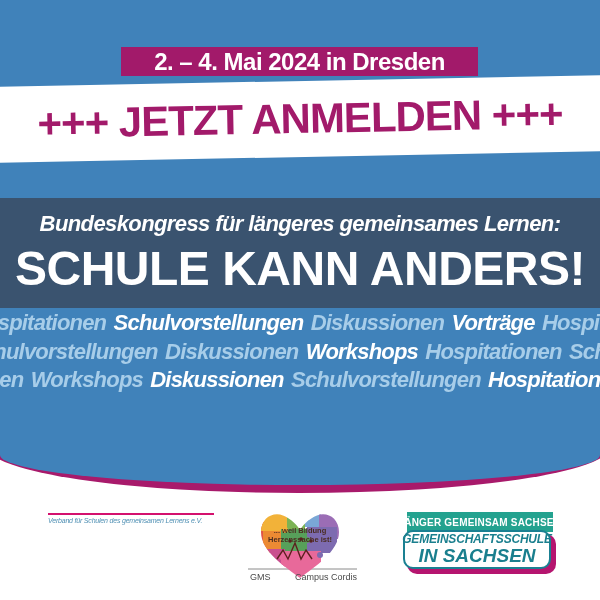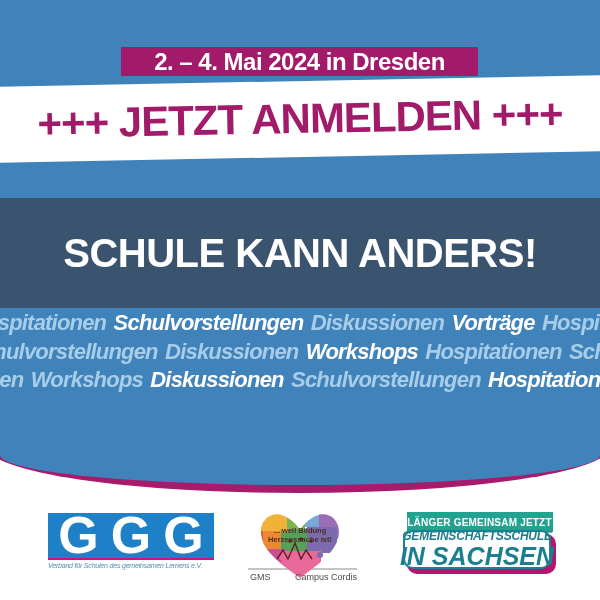--- a/index.html
+++ b/index.html
@@ -17,21 +17,21 @@
     transform:rotate(-1.1deg);display:flex;align-items:center;justify-content:center;z-index:3;}
   .cta-text{color:#a21a6a;font-weight:bold;font-size:42px;letter-spacing:-1px;white-space:nowrap;}
   .date-box{position:absolute;left:121px;top:47px;width:357px;height:29px;background:#a21a6a;
     display:flex;align-items:center;justify-content:center;z-index:4;}
   .date-text{color:#ffffff;font-weight:bold;font-size:24px;letter-spacing:-0.5px;white-space:nowrap;}
 
   
   .navy-band{position:absolute;left:0;top:198px;width:600px;height:110px;background:#3a536f;z-index:2;
     display:flex;flex-direction:column;align-items:center;justify-content:center;gap:4px;}
   .congress-subtitle{color:#ffffff;font-style:italic;font-weight:bold;font-size:22px;letter-spacing:-0.6px;white-space:nowrap;}
-  .congress-title{color:#ffffff;font-weight:bold;font-size:40px;letter-spacing:-0.5px;white-space:nowrap;}
+  .congress-title{color:#ffffff;font-weight:bold;font-size:48px;letter-spacing:-0.5px;white-space:nowrap;}
 
   
   .word-cloud{position:absolute;left:0;top:309px;width:600px;z-index:2;}
   .wc-line{white-space:nowrap;font-style:italic;font-weight:bold;font-size:22px;line-height:28.5px;
     color:#a7cde9;letter-spacing:-0.8px;word-spacing:2px;}
   .wc-word.bold{color:#ffffff;}
 
   
   .location-row{position:absolute;left:0;top:424px;width:600px;display:flex;align-items:center;
     justify-content:center;gap:9px;z-index:2;}
@@ -47,21 +47,21 @@
   .heart-logo{position:absolute;left:245px;top:507px;}
 
   .sachsen-badge{position:absolute;left:403px;top:512px;width:153px;}
   .badge-header{width:146px;height:20px;margin:0 auto;background:#23a28f;display:flex;align-items:center;justify-content:center;}
   .badge-header-text{color:#ffffff;font-weight:bold;font-size:10px;letter-spacing:0.2px;white-space:nowrap;}
   .badge-box-wrap{position:relative;margin-top:-2px;height:60px;}
   .badge-shadow{position:absolute;left:4px;top:4px;width:149px;height:40px;background:#b5156f;border-radius:10px;}
   .badge-box{position:absolute;left:0;top:0;width:144px;height:35px;background:#ffffff;border:2.5px solid #1a8092;
     border-radius:10px;display:flex;flex-direction:column;align-items:center;justify-content:center;}
   .badge-line1{color:#1a7f8e;font-style:italic;font-weight:bold;font-size:12px;letter-spacing:-0.2px;white-space:nowrap;}
-  .badge-line2{color:#1a7f8e;font-style:italic;font-weight:bold;font-size:25px;margin-top:-1px;white-space:nowrap;}
+  .badge-line2{color:#1a7f8e;font-style:italic;font-weight:bold;font-size:19px;margin-top:-1px;white-space:nowrap;}
 
   .footer-credit{position:absolute;left:48px;top:584px;width:540px;color:#3b3b3b;font-style:italic;
     font-size:9px;letter-spacing:-0.1px;white-space:nowrap;}
 </style>
 </head>
 <body>
 
 <div class="poster">
 
   <div class="curve-magenta"></div>
@@ -69,34 +69,32 @@
 
   <div class="white-band">
     <span class="cta-text">+++ JETZT ANMELDEN +++</span>
   </div>
 
   <div class="date-box">
     <span class="date-text">2. – 4. Mai 2024 in Dresden</span>
   </div>
 
   <div class="navy-band">
+    <span class="congress-subtitle">Bundeskongress für längeres gemeinsames Lernen:</span>
     <span class="congress-title">SCHULE KANN ANDERS!</span>
   </div>
 
   <div class="word-cloud">
       <div class="wc-line" style="margin-left: -30px;"><span class="wc-word">Hospitationen</span> <span class="wc-word bold">Schulvorstellungen</span> <span class="wc-word">Diskussionen</span> <span class="wc-word bold">Vorträge</span> <span class="wc-word">Hospitationen</span> </div>
       <div class="wc-line" style="margin-left: -32px;"><span class="wc-word">Schulvorstellungen</span> <span class="wc-word">Diskussionen</span> <span class="wc-word bold">Workshops</span> <span class="wc-word">Hospitationen</span> <span class="wc-word">Schulvorstellungen</span> </div>
       <div class="wc-line" style="margin-left: -110px;"><span class="wc-word">Diskussionen</span> <span class="wc-word">Workshops</span> <span class="wc-word bold">Diskussionen</span> <span class="wc-word">Schulvorstellungen</span> <span class="wc-word bold">Hospitationen</span>  </div>
     </div>
 
 
   <div class="ggg-logo">
-    <div class="ggg-box">
-      <span class="ggg-acronym">GGG</span>
-    </div>
     <div class="ggg-rule"></div>
     <div class="ggg-subtitle">Verband für Schulen des gemeinsamen Lernens e.V.</div>
   </div>
 
   <svg class="heart-logo" width="115" height="80" viewBox="0 0 115 80">
     <defs>
       <clipPath id="heartClip">
         <path d="M55 71 C41 60 16 45 16 25 C16 11 28 4.5 38 8.5 C46 11.5 52.5 18.5 55 23 C57.5 18.5 64 11.5 72 8.5 C82 4.5 94 11 94 25 C94 45 69 60 55 71 Z"></path>
       </clipPath>
     </defs>
@@ -123,21 +121,21 @@
       <circle cx="66" cy="34" r="1.8" fill="#5d1f1f"></circle>
     </g>
     <text x="55" y="26" text-anchor="middle" font-size="7.5" font-weight="bold" fill="#4a2c20">... weil Bildung</text>
     <text x="55" y="35" text-anchor="middle" font-size="7.5" font-weight="bold" fill="#4a2c20">Herzenssache ist!</text>
     <text x="5" y="73" font-size="9" fill="#4a4a4a">GMS</text>
     <text x="112" y="73" text-anchor="end" font-size="9" fill="#4a4a4a">Campus Cordis</text>
   </svg>
 
   <div class="sachsen-badge">
     <div class="badge-header">
-      <span class="badge-header-text">LÄNGER GEMEINSAM JETZT</span>
+      <span class="badge-header-text">LÄNGER GEMEINSAM SACHSEN</span>
     </div>
     <div class="badge-box-wrap">
       <div class="badge-shadow"></div>
       <div class="badge-box">
         <span class="badge-line1">GEMEINSCHAFTSSCHULE</span>
         <span class="badge-line2">IN SACHSEN</span>
       </div>
     </div>
   </div>
 

